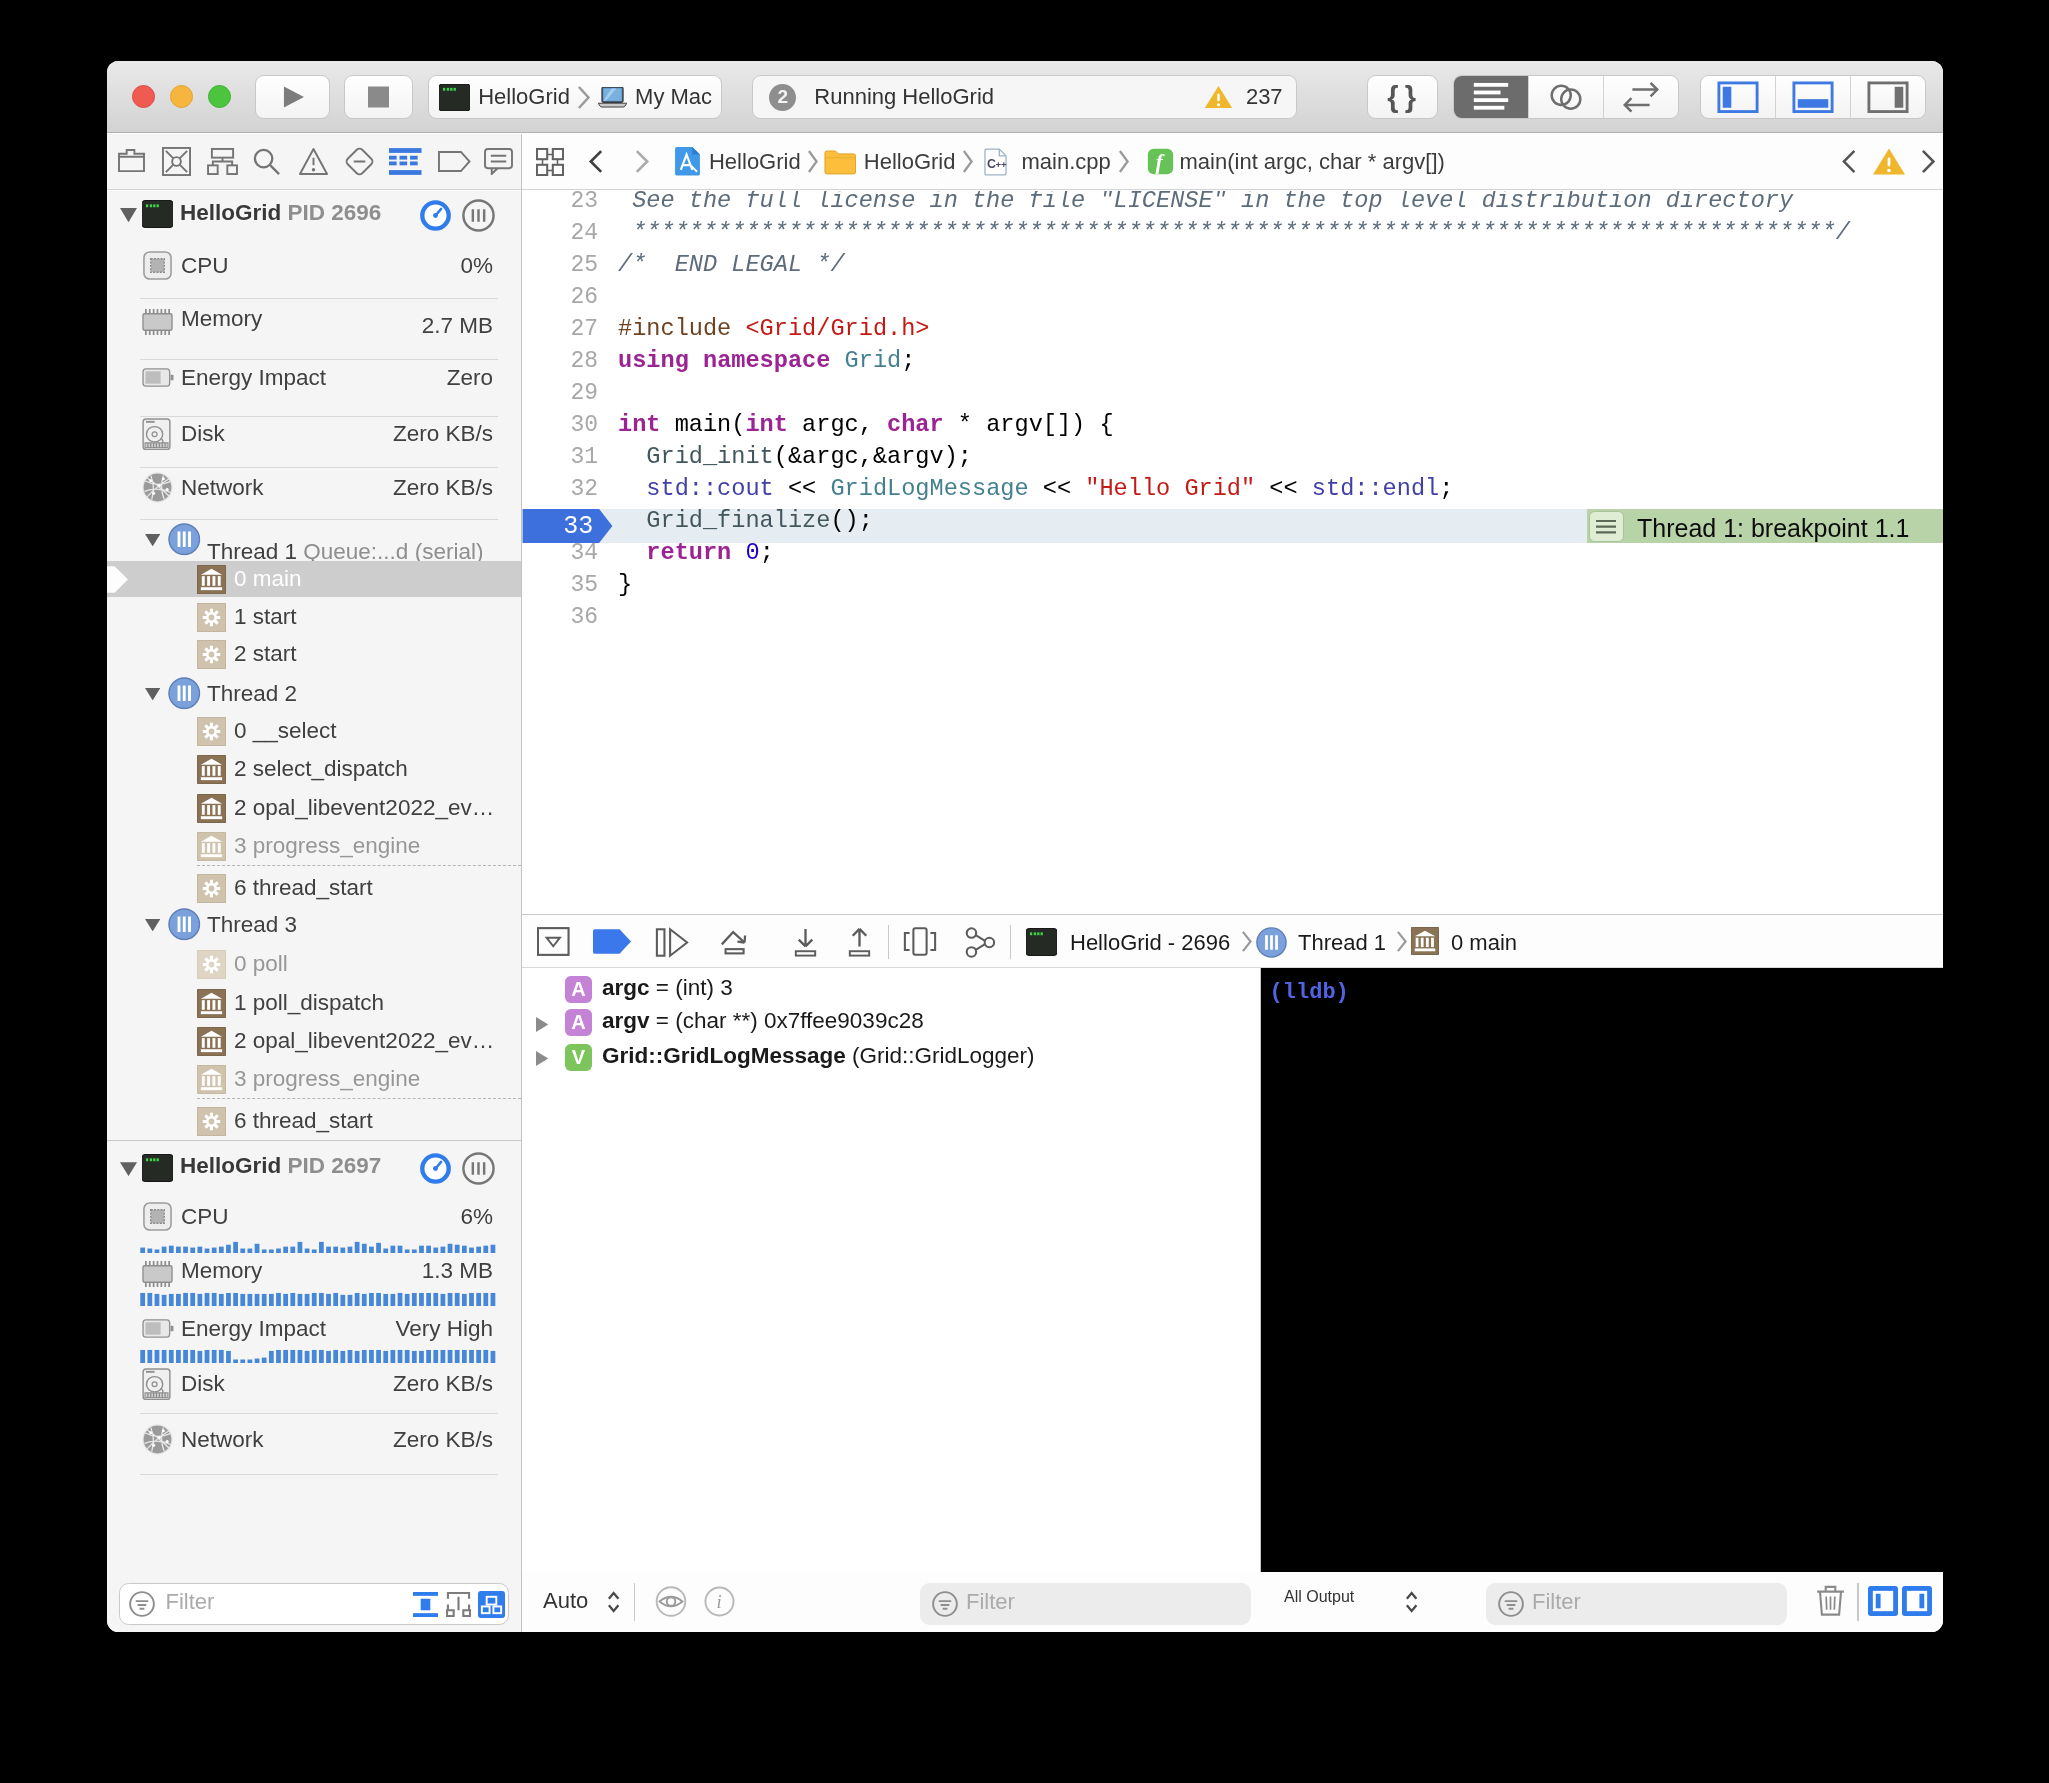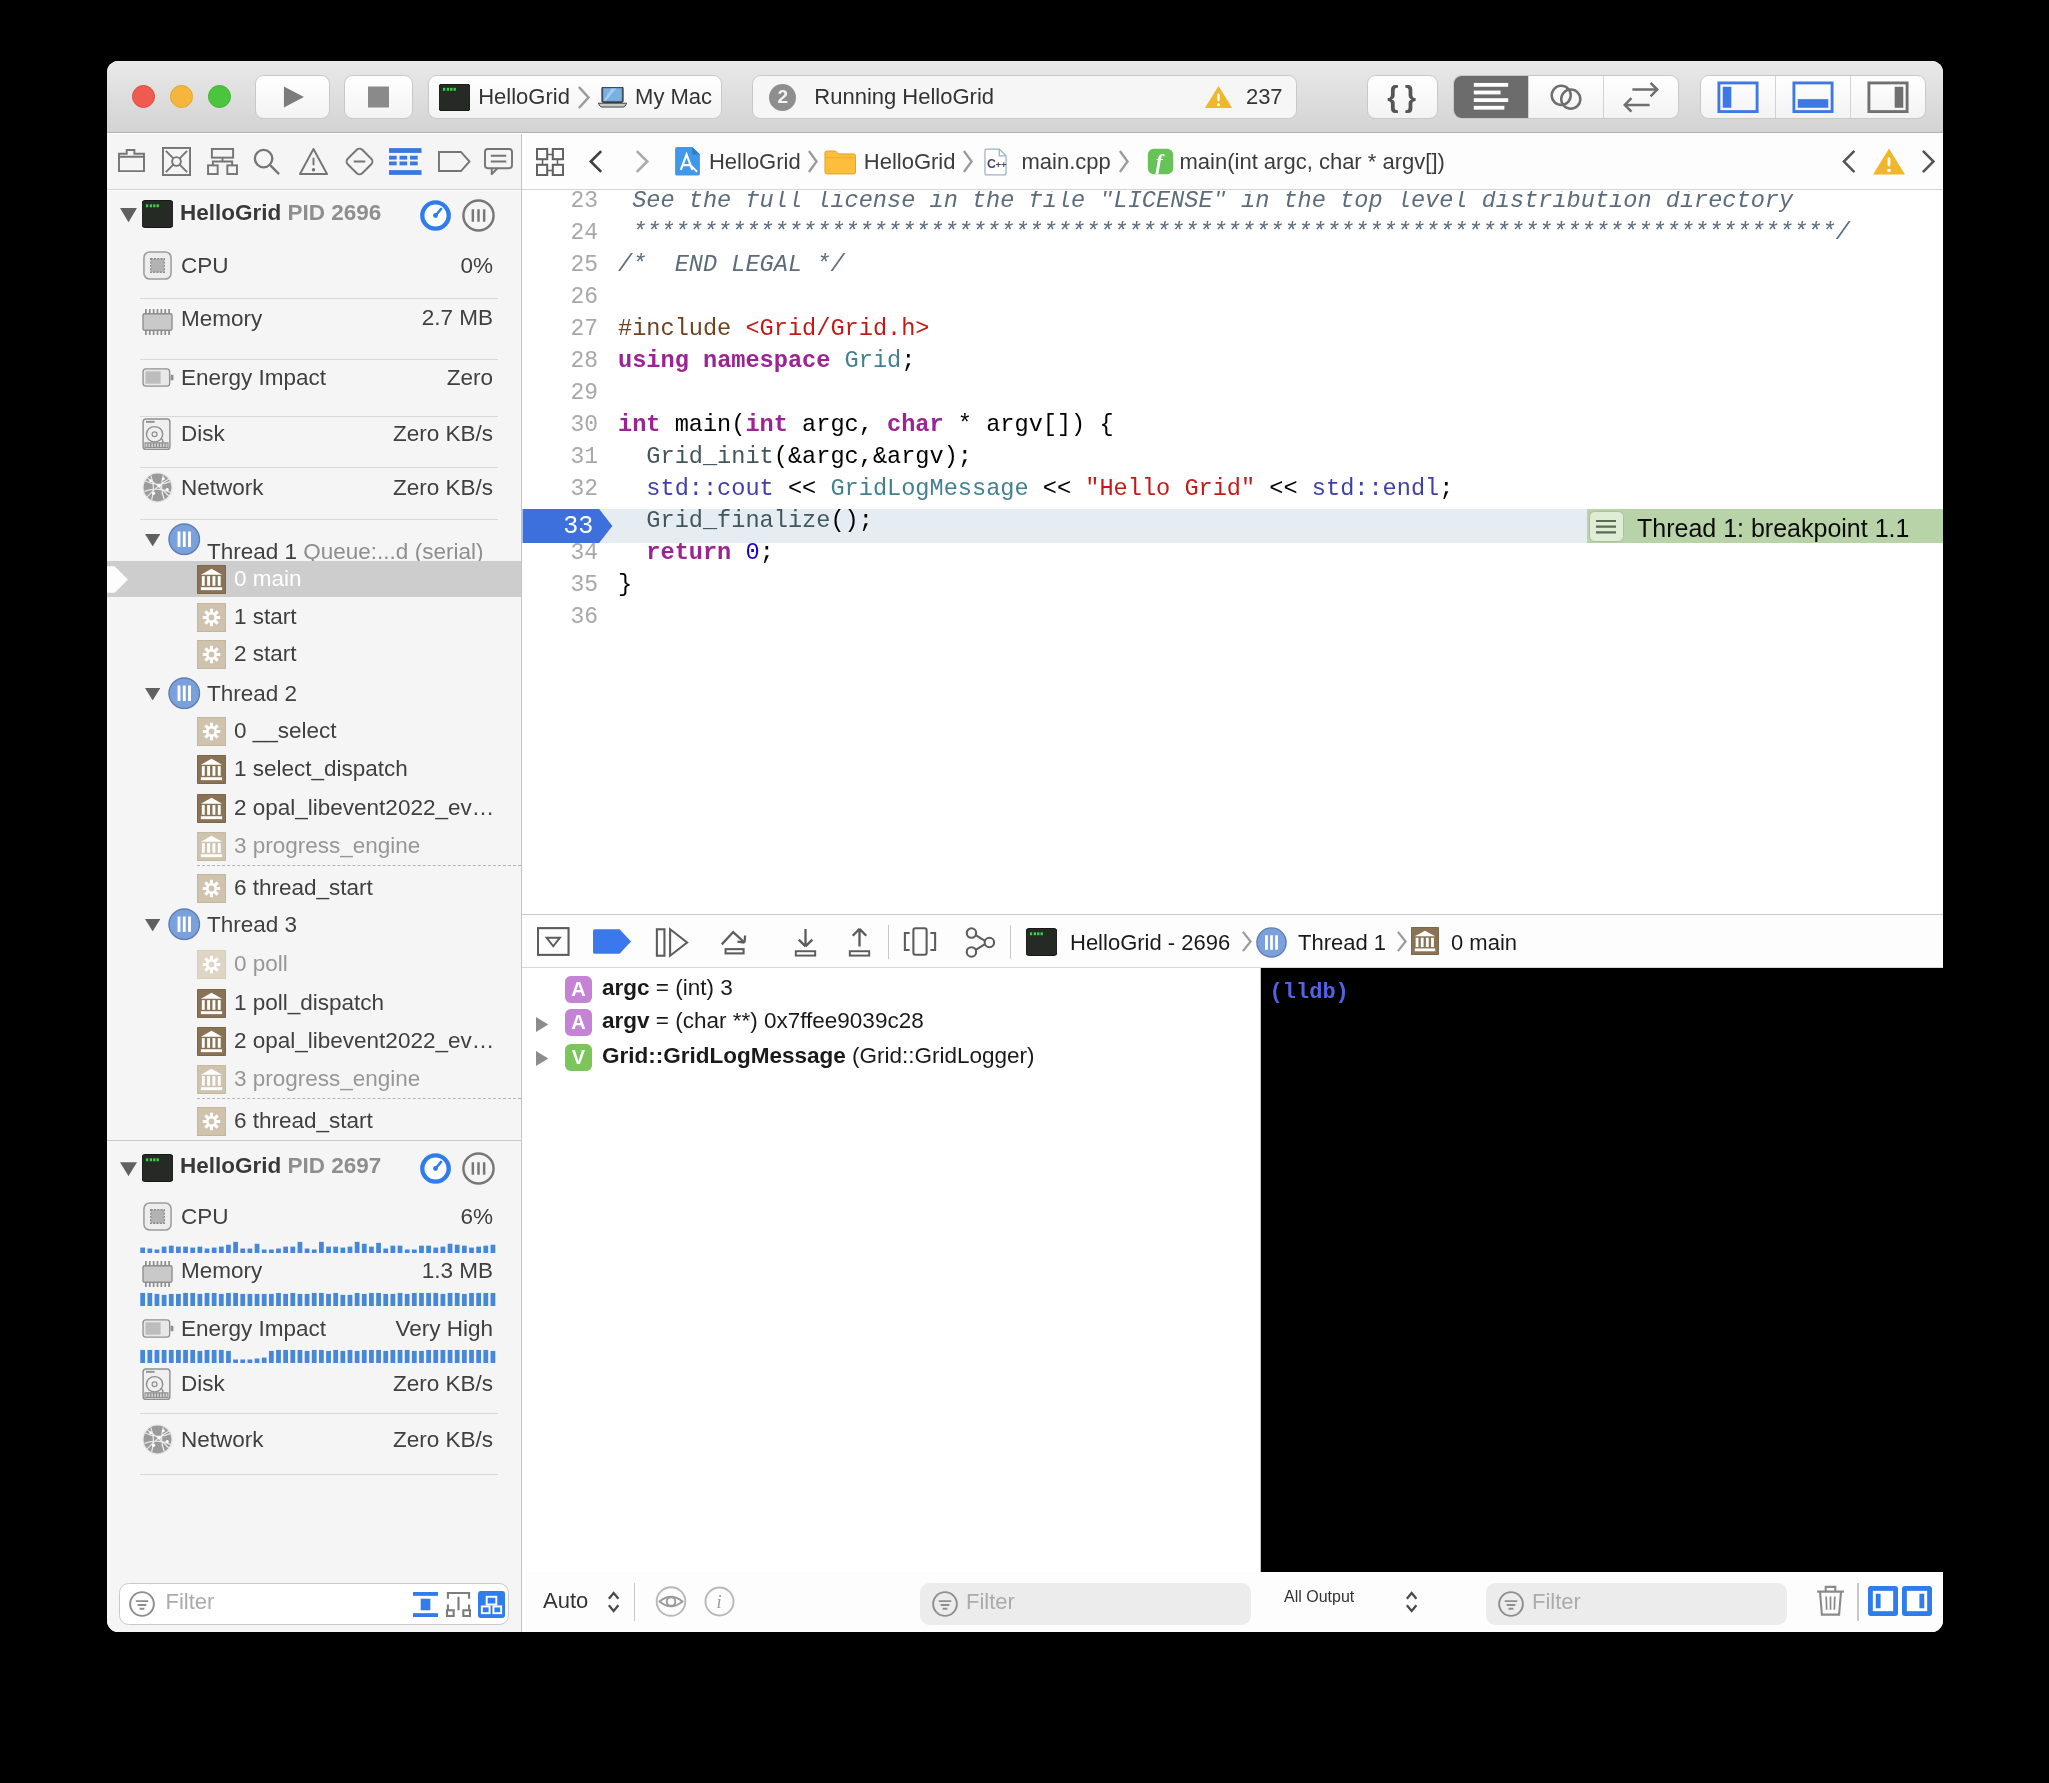--- a/index.html
+++ b/index.html
@@ -383,21 +383,21 @@
       <svg class="abs" style="left:35px; top:3.8px;" width="31" height="29" viewBox="0 0 32 30">
           <rect x="1" y="6" width="30" height="17" rx="1.5" fill="#c9c9c9" stroke="#8e8e8e" stroke-width="1.4"></rect>
           <g stroke="#8e8e8e" stroke-width="1.8">
             <path d="M4 23 L4 28 M8 23 L8 28 M12 23 L12 28 M16 23 L16 28 M20 23 L20 28 M24 23 L24 28 M28 23 L28 28"></path>
           </g>
           <g stroke="#8e8e8e" stroke-width="1.8">
             <path d="M4 6 L4 1 M8 6 L8 1 M12 6 L12 1 M16 6 L16 1 M20 6 L20 1 M24 6 L24 1 M28 6 L28 1"></path>
           </g>
         </svg>
       <span class="abs" style="left:74px; top:1.9px;">Memory</span>
-        <span class="val" style="top:1px;">2.7 MB</span>
+        <span class="val" style="top:9px;">2.7 MB</span>
     </div>
     <div class="sep" style="top:168px;"></div>
     <div class="srow" style="top:169px;">
       <svg class="abs" style="left:35px; top:7.6px;" width="32.5" height="19" viewBox="0 0 34 20">
           <rect x="1" y="1" width="28" height="18" rx="3" fill="#e8e8e8" stroke="#909090" stroke-width="1.4"></rect>
           <rect x="3.5" y="3.5" width="16" height="13" fill="#bdbdbd"></rect>
           <path d="M30 7 L32 7 Q33 7 33 8 L33 12 Q33 13 32 13 L30 13" fill="#909090"></path>
         </svg>
       <span class="abs" style="left:74px; top:4.8px;">Energy Impact</span>
         <span class="val" style="top:4.8px;">Zero</span>
@@ -482,21 +482,21 @@
     <div class="srow" style="top:522px;">
         <svg class="abs" style="left:90px; top:3.8px;" width="29" height="29" viewBox="0 0 30 30">
           <use href="#i-gear"></use>
         </svg>
         <span class="abs" style="left:127px; top:4.8px;">0 __select</span>
       </div>
     <div class="srow" style="top:560px;">
         <svg class="abs" style="left:90px; top:3.8px;" width="29" height="29" viewBox="0 0 30 30">
           <use href="#i-bank"></use>
         </svg>
-        <span class="abs" style="left:127px; top:4.8px;">1 select_dispatch</span>
+        <span class="abs" style="left:127px; top:4.8px;">2 select_dispatch</span>
       </div>
     <div class="srow" style="top:599px;">
         <svg class="abs" style="left:90px; top:3.8px;" width="29" height="29" viewBox="0 0 30 30">
           <use href="#i-bank"></use>
         </svg>
         <span class="abs" style="left:127px; top:4.8px;">2 opal_libevent2022_ev…</span>
       </div>
     <div class="srow" style="top:637px; color:#979797;">
         <svg class="abs" style="left:90px; top:3.8px;" width="29" height="29" viewBox="0 0 30 30">
           <use href="#i-bankf"></use>

